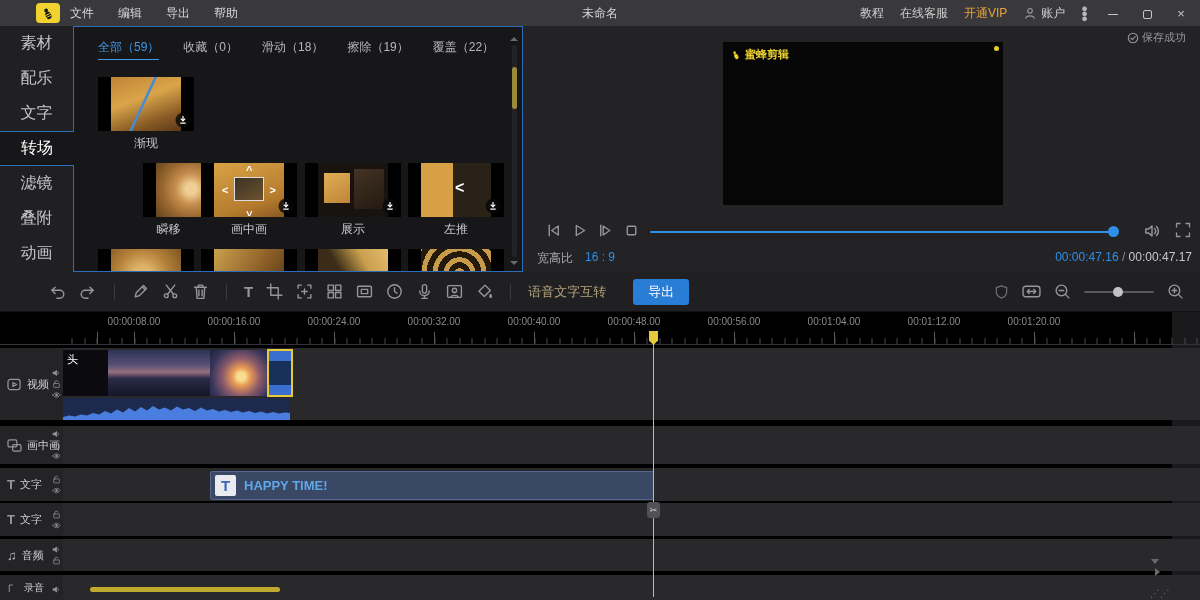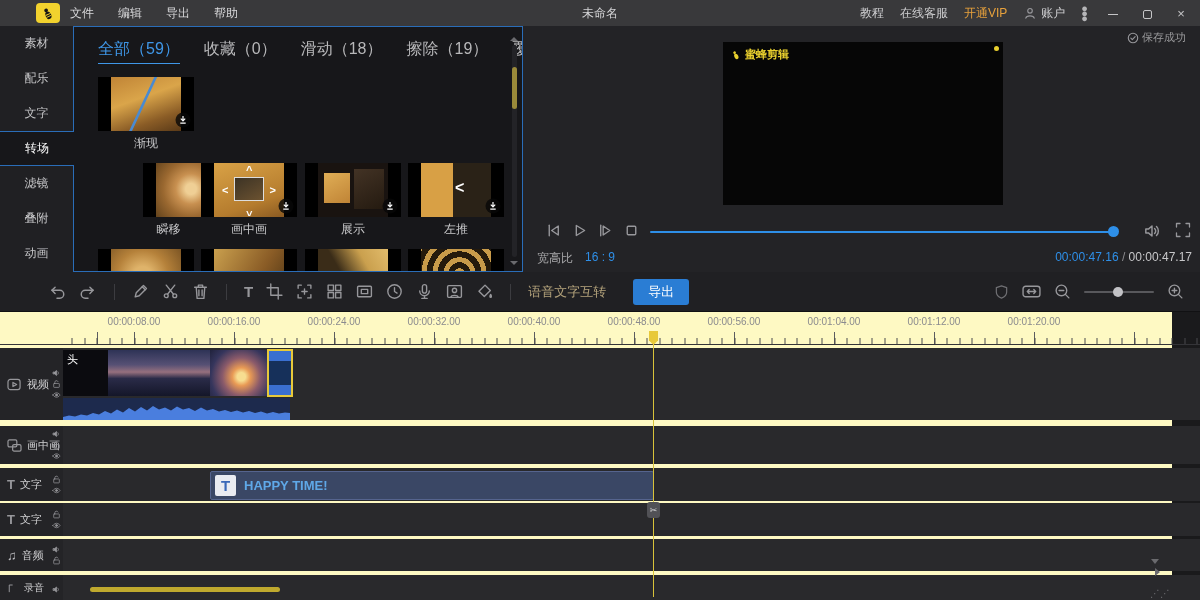--- a/index.html
+++ b/index.html
@@ -22,26 +22,26 @@
   .tb-right{position:absolute; right:10px; top:0; height:26px; display:flex; align-items:center; gap:16px; color:#cfcfd1;}
   .vip{color:#e8a23c;}
   .acct{display:flex; align-items:center; gap:4px;}
   .dots{letter-spacing:0; font-size:11px; color:#b5b5b7; line-height:5px; text-align:center;}
   .win-btn{color:#c5c5c7; font-size:13px; width:18px; text-align:center;}
   .min-glyph{display:inline-block; width:10px; height:1px; background:#c5c5c7; vertical-align:middle;}
   .max-glyph{display:inline-block; width:9px; height:9px; border:1px solid #c5c5c7; border-radius:2px; vertical-align:middle;}
 
   
   #sidebar{position:absolute; left:0; top:26px; width:73px; height:246px; background:#202023;}
-  .side-item{height:35px; display:flex; align-items:center; justify-content:center; color:#c5c5c7; font-size:12px;}
+  .side-item{height:35px; display:flex; align-items:center; justify-content:center; color:#c5c5c7; font-size:16px;}
   .side-item.sel{background:#17171a; color:#fff; border-top:1px solid #2a6db8; border-bottom:1px solid #2a6db8; position:relative; z-index:3; width:74px;}
 
   
   #panel{position:absolute; left:73px; top:26px; width:450px; height:246px; background:#17171a; border:1px solid #2a6db8; overflow:hidden; z-index:2;}
-  #tabs{position:absolute; left:24px; top:12px; display:flex; gap:24px; font-size:16px; color:#b8b8ba; white-space:nowrap;}
+  #tabs{position:absolute; left:24px; top:12px; display:flex; gap:24px; font-size:12px; color:#b8b8ba; white-space:nowrap;}
   .tab.sel{color:#3f97e8; border-bottom:1px solid #3f97e8; padding-bottom:3px;}
   .t-cell{position:absolute; width:96px;}
   .t-thumb{position:relative; width:96px; height:54px; background:#000; overflow:hidden;}
   .t-img{position:absolute; left:13px; top:0; width:70px; height:54px;}
   .t-label{margin-top:4px; text-align:center; color:#c9c9cb; font-size:12px;}
   .dl{position:absolute; right:3px; bottom:3px;}
   
   .a-fade{background:linear-gradient(115deg,transparent 45%,#4a8ad0 46%,#4a8ad0 48%,transparent 49%),linear-gradient(160deg,#c08436,#daa54a 40%,#8a5c26 75%,#5a3a18);}
   .a-dark{background:linear-gradient(150deg,#e8d5b5,#d8b57a 45%,#c09045 80%,#a6713a);}
   .a-star{background:repeating-conic-gradient(from 8deg at 50% 50%,#e8c050 0deg 11deg,#362a10 11deg 22deg);}
@@ -82,21 +82,21 @@
   .tdiv{width:1px; height:16px; background:#3c3c40; margin:0 4px;}
   .ttool{font-size:15px; font-weight:bold; color:#97979b; line-height:16px;}
   #speech-btn{color:#b3a27b; font-size:13px; margin-left:0; white-space:nowrap;}
   #export-btn{margin-left:14px; background:#2a7dd4; color:#fff; font-size:13px; padding:4px 15px; border-radius:3px; border:none;}
   #tb-right{position:absolute; right:16px; display:flex; align-items:center; gap:13px;}
   #zoom-slider{position:relative; width:70px; height:10px;}
   #zoom-track{position:absolute; left:0; top:4px; width:70px; height:2px; background:#58585c; border-radius:1px;}
   #zoom-handle{position:absolute; left:29px; top:0; width:10px; height:10px; border-radius:50%; background:#c2c2c6;}
 
   
-  #timeline{position:absolute; left:0; top:312px; width:1172px; height:288px; background:#fef9c3;}
+  #timeline{position:absolute; left:0; top:312px; width:1172px; height:288px; background:#000000;}
   .ruler-label{position:absolute; top:4px; width:80px; text-align:center; font-size:10px; color:#8a8a8e;}
   #ticks-major{position:absolute; left:63px; top:20px; width:1137px; height:12px;
     background:repeating-linear-gradient(90deg,#5c5c60 0 1px,transparent 1px 100px); background-position:71px 0;}
   #ticks-minor{position:absolute; left:63px; top:26px; width:1137px; height:6px;
     background:repeating-linear-gradient(90deg,#48484c 0 1px,transparent 1px 12.5px); background-position:8.5px 0;}
   #ruler-base{position:absolute; left:0; top:32px; width:1200px; height:1px; background:#343438;}
   .trow{position:absolute; left:0; width:1200px; background:#29292c;}
   .thead{position:absolute; left:0; top:0; bottom:0; width:63px; background:#242427; display:flex; align-items:center;}
   .thead .main{display:flex; align-items:center; gap:5px; margin-left:7px; color:#b9b9bd;}
   .thead .tlabel{font-size:11px; color:#cfcfd1; white-space:nowrap;}

